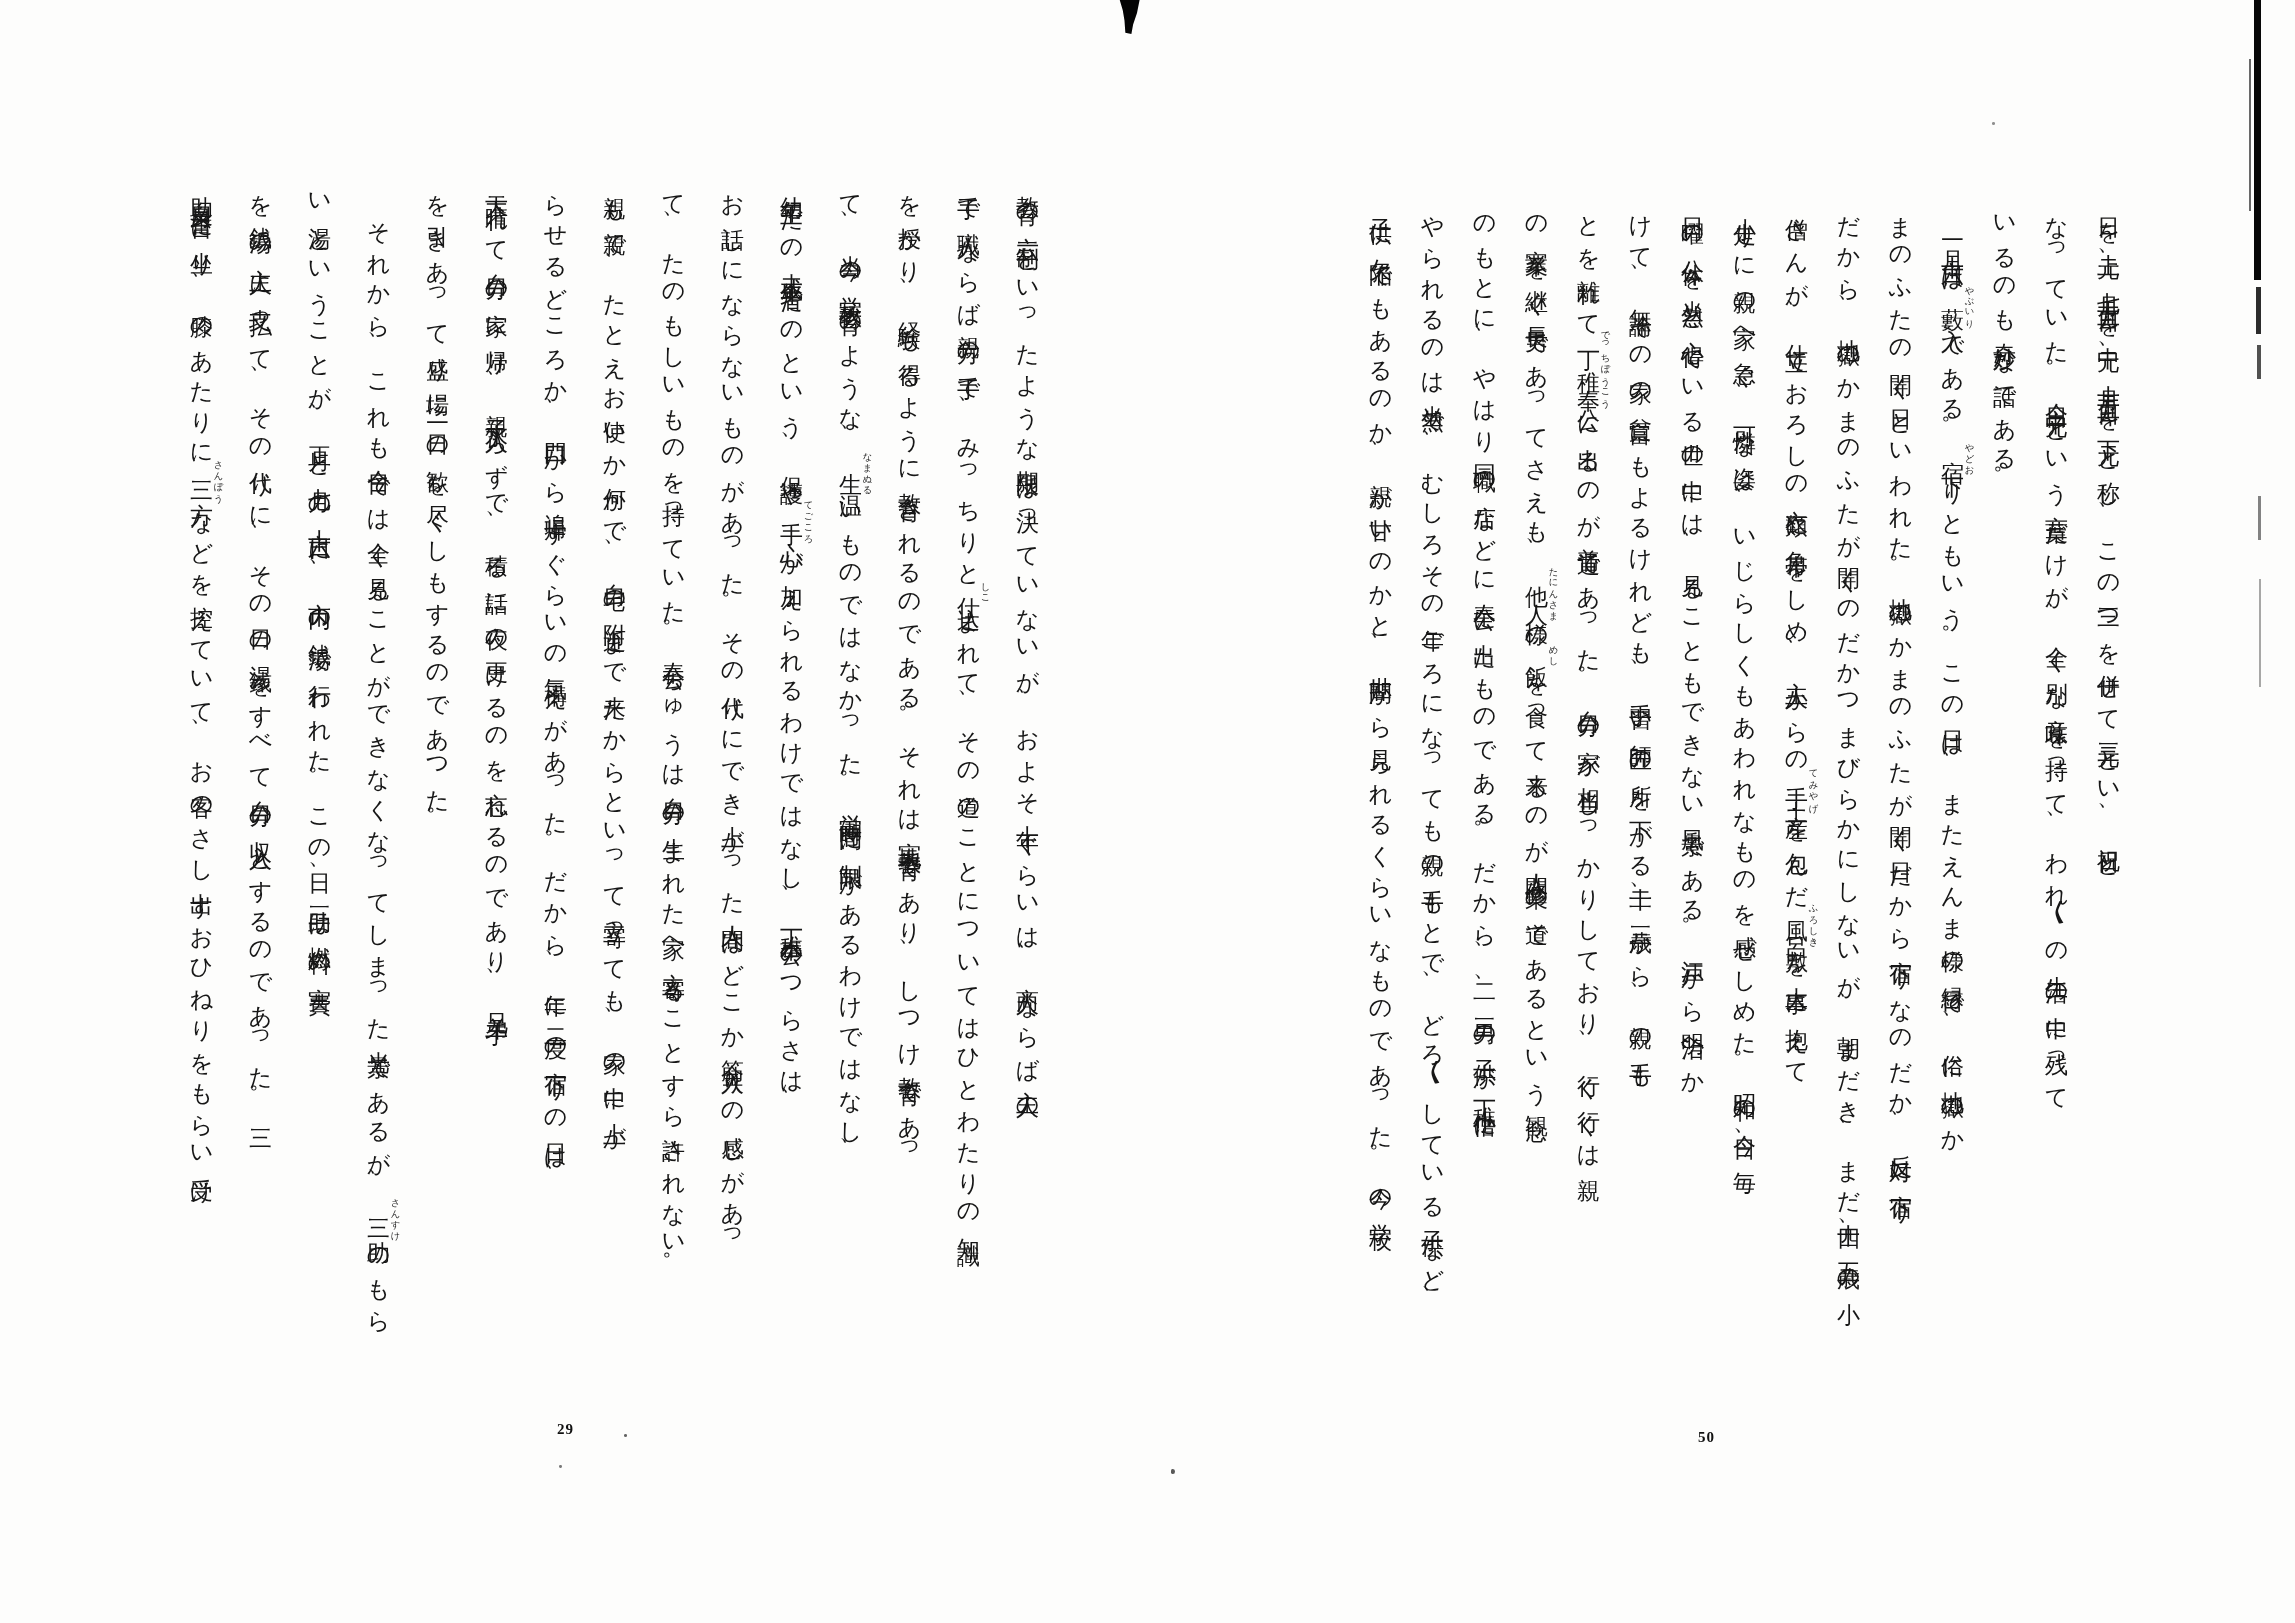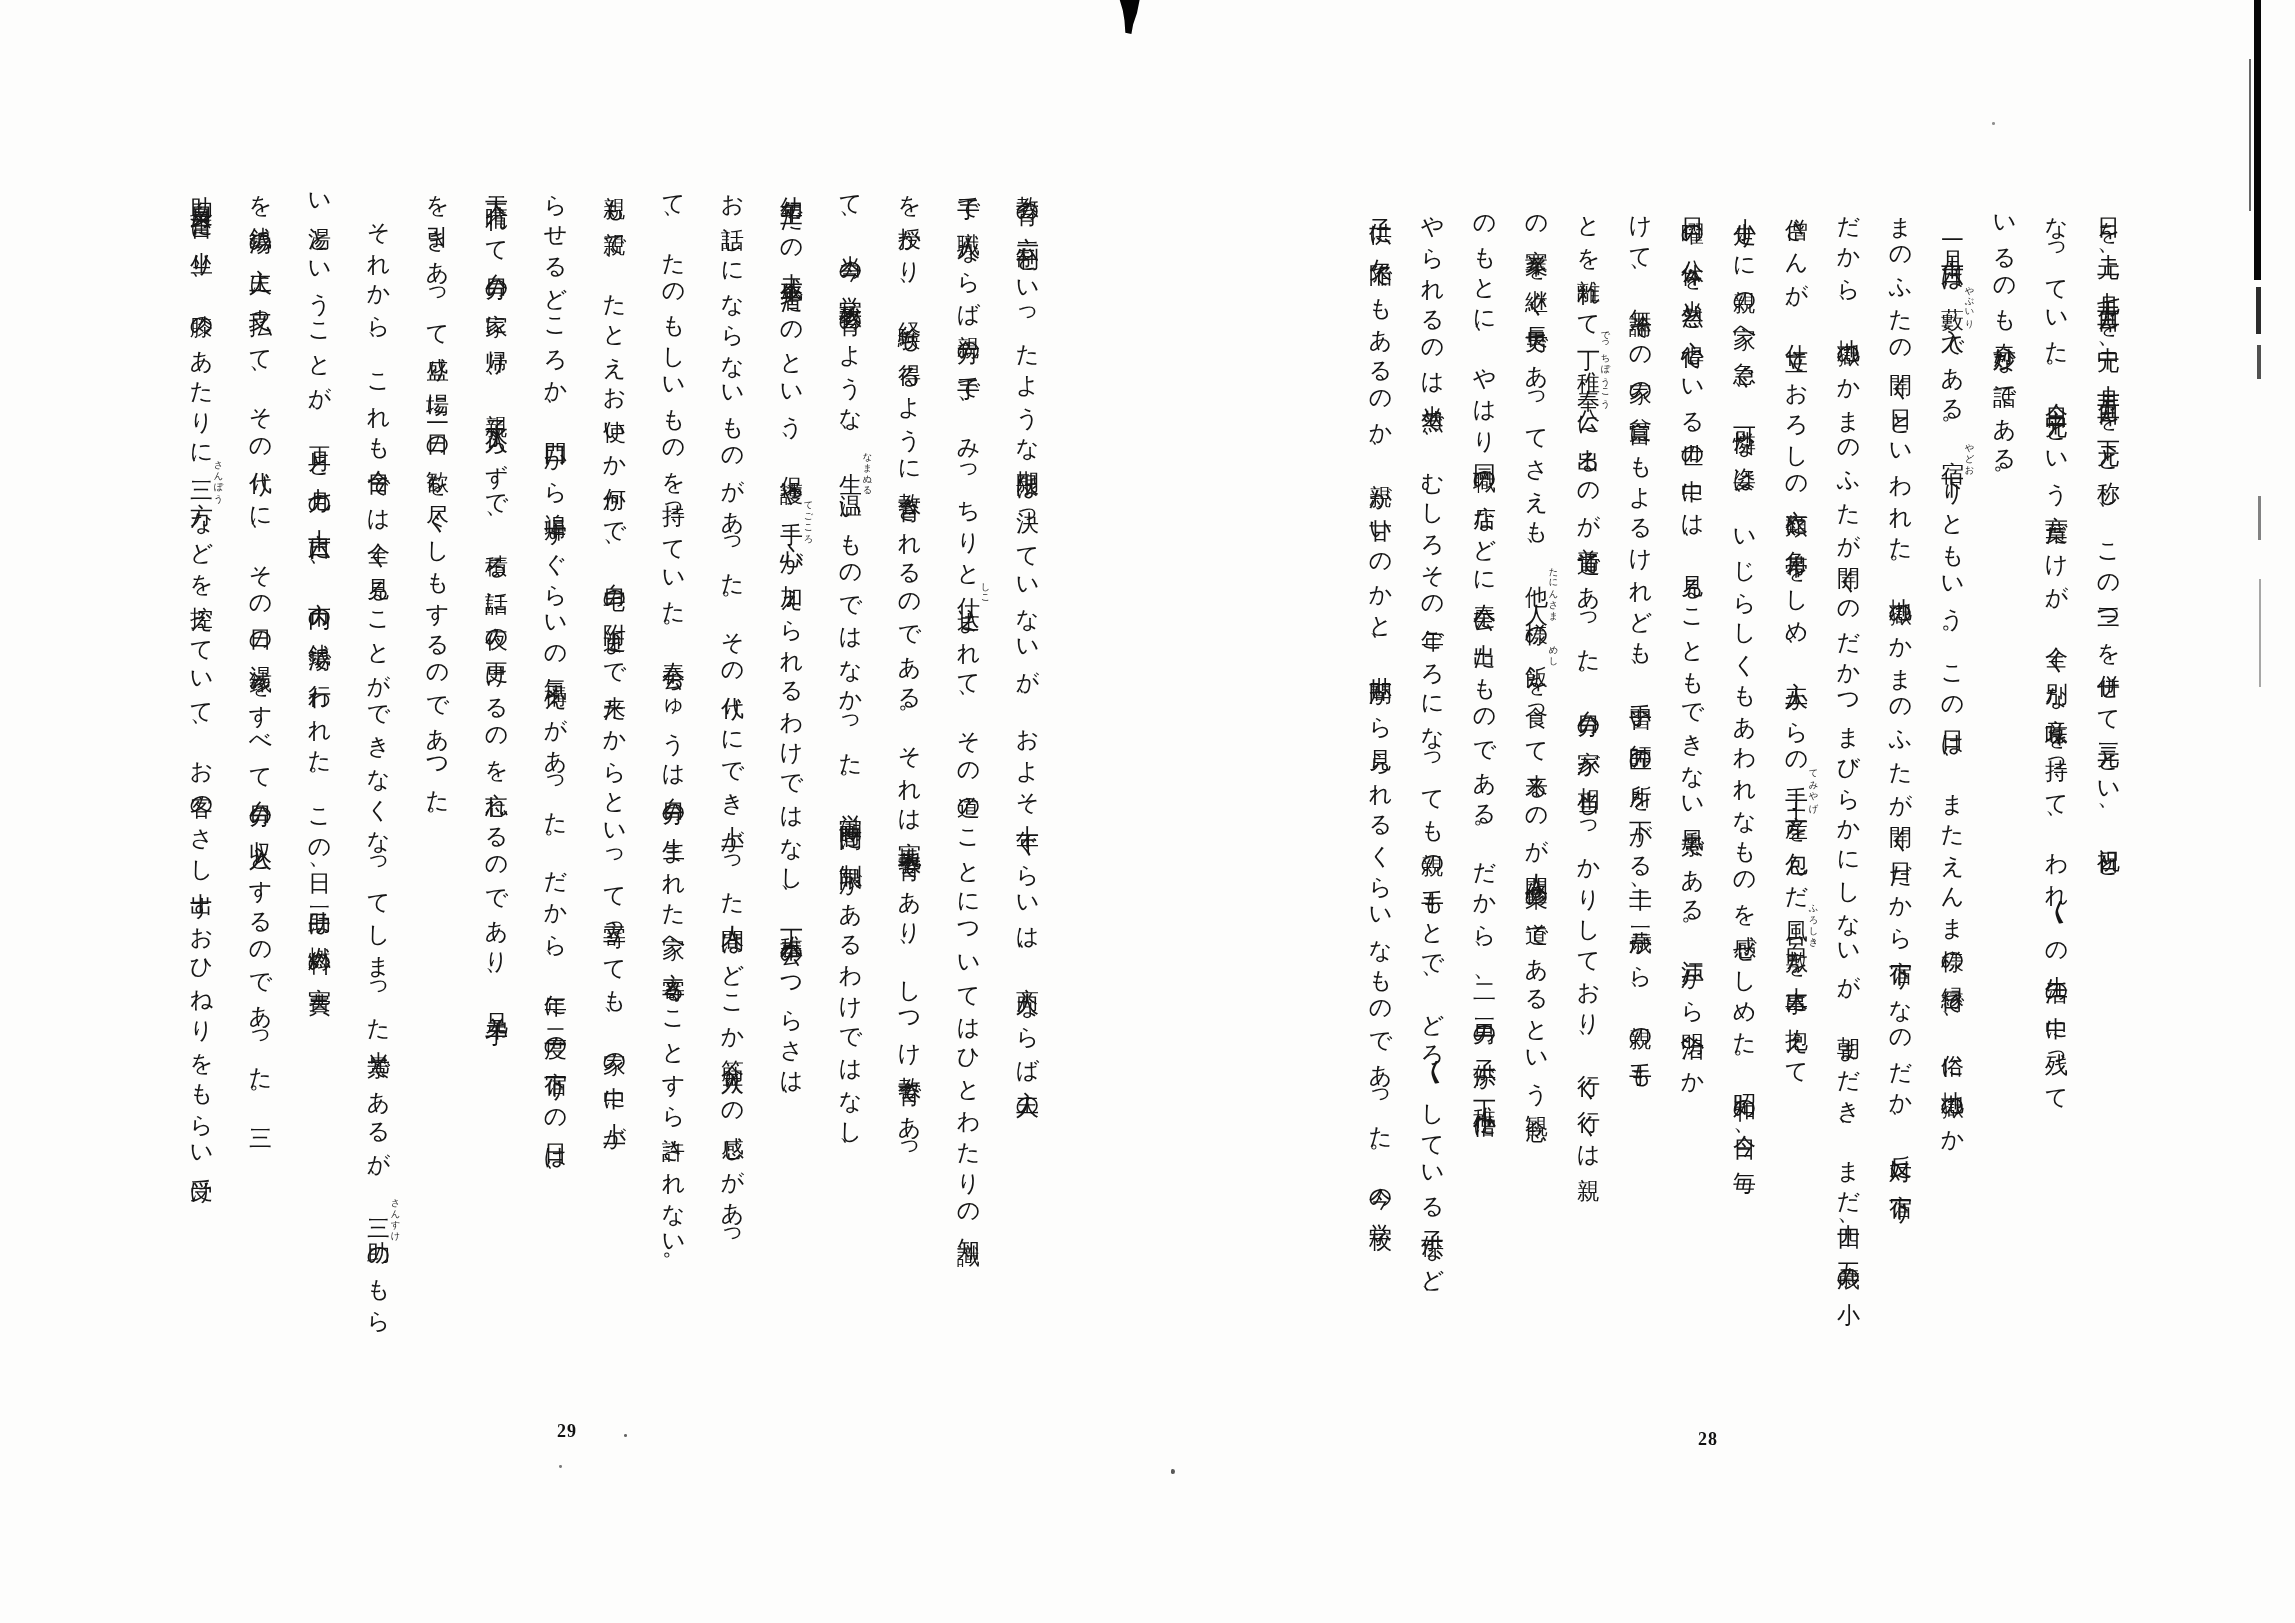--- a/index.html
+++ b/index.html
@@ -29,21 +29,21 @@
   }
   #p28text{ left:1360px; top:200px; width:774px; height:1259px; line-height:52px; }
   #p29text{ left:173px;  top:178px; width:884px; height:1271px; line-height:59px; }
   ruby{ ruby-position:over; }
   ruby rt{ font-size:9.3px; letter-spacing:0.5px; opacity:.95; }
 
   
   .pagenum{
     position:absolute;
     font-weight:bold;
-    font-size:18px;
+    font-size:15px;
     color:#111;
     letter-spacing:1px;
   }
   #pn29{ left:557px; top:1421px; }
   #pn28{ left:1698px; top:1429px; }
 
   
   .artifact{ position:absolute; background:#070707; }
   #ink-blob{
     left:1118px; top:0; width:21.6px; height:34px;
@@ -96,21 +96,21 @@
       <p class="tcol">親も親で、たとえお使いか何かで、自宅の附近まで来たからといって立寄っても、家の中に上が</p>
       <p class="tcol">らせるどころか、門口から追帰すぐらいの気構えがあった。だから、年に二度の宿下りの日は、</p>
       <p class="tcol">天下晴れて自分の家に帰り、親子水入らずで、積る話に夜の更けるのを忘れるのであり、兄弟手</p>
       <p class="tcol">を引きあって盛り場に一日の歓を尽くしもするのであつた。</p>
       <p class="tcol">　それから、これも今日では全く見ることができなくなってしまった光景であるが、<ruby>三助<rt>さんすけ</rt></ruby>のもら</p>
       <p class="tcol">い湯ということが、正月と七月の十六日に、市内の銭湯で行われた。この日、三助は燃料の実費</p>
       <p class="tcol">を銭湯の主人に支払って、その代りに、その日の湯銭をすべて自分の収入とするのであった。三</p>
       <p class="tcol">助自身番台に坐り、膝のあたりに<ruby>三方<rt>さんぼう</rt></ruby>などを控えていて、お客のさし出すおひねりをもらい受け</p>
     </div>
 
-  <div id="pn28" class="pagenum">28</div>
+  <div id="pn28" class="pagenum">50</div>
   <div id="pn29" class="pagenum">29</div>
 
   <div id="ink-blob" class="artifact"></div>
   <div id="edge-line-1" class="artifact"></div>
   <div id="edge-line-2" class="artifact"></div>
   <div id="edge-line-3" class="artifact"></div>
   <div id="edge-line-4" class="artifact"></div>
   <div id="edge-line-5" class="artifact"></div>
   <div id="edge-line-thin" class="artifact"></div>
   <div id="speck-1" class="speck"></div>

